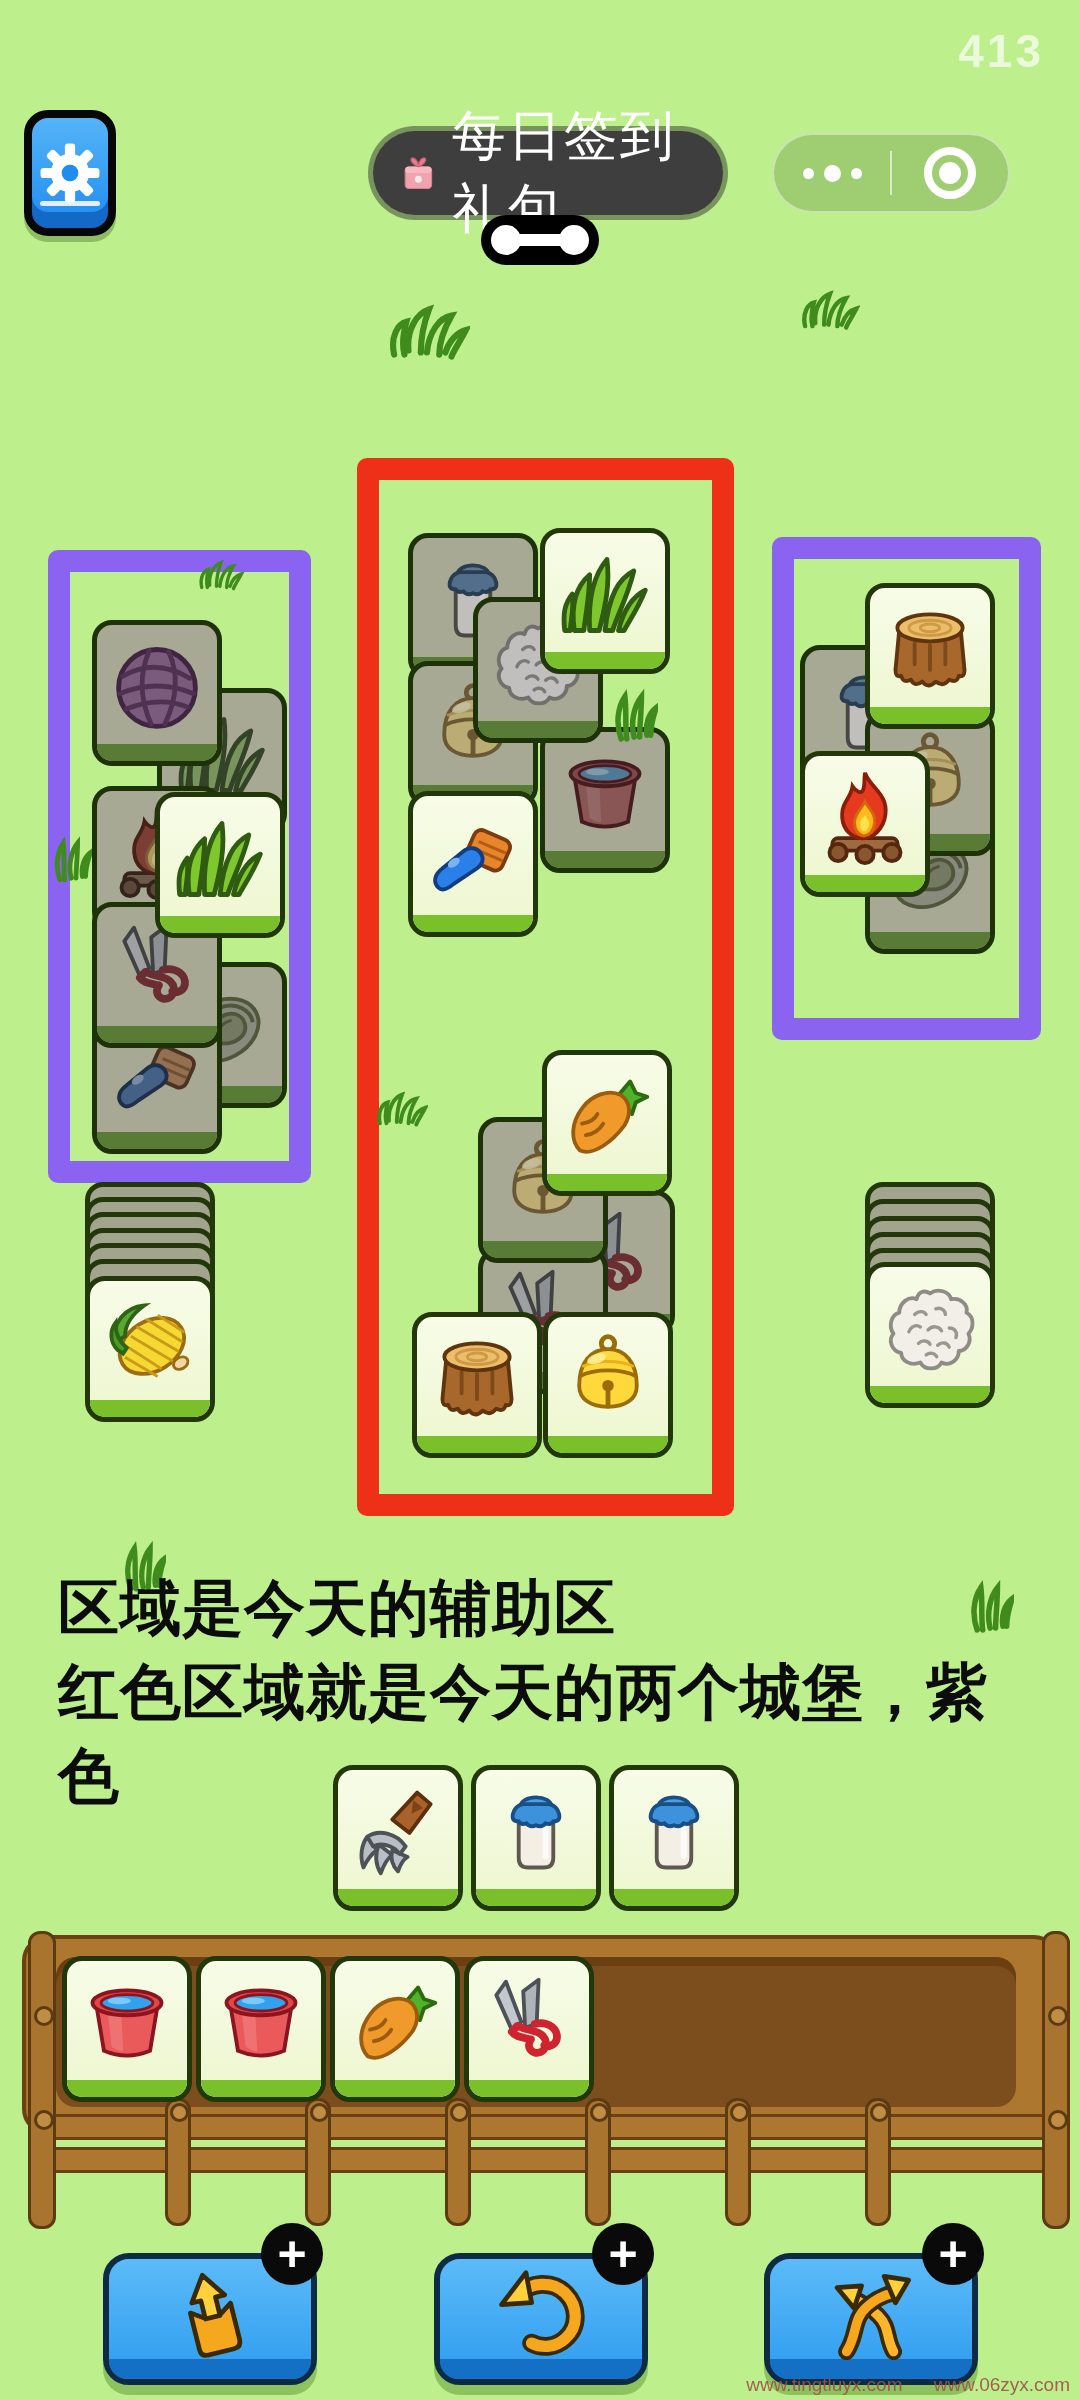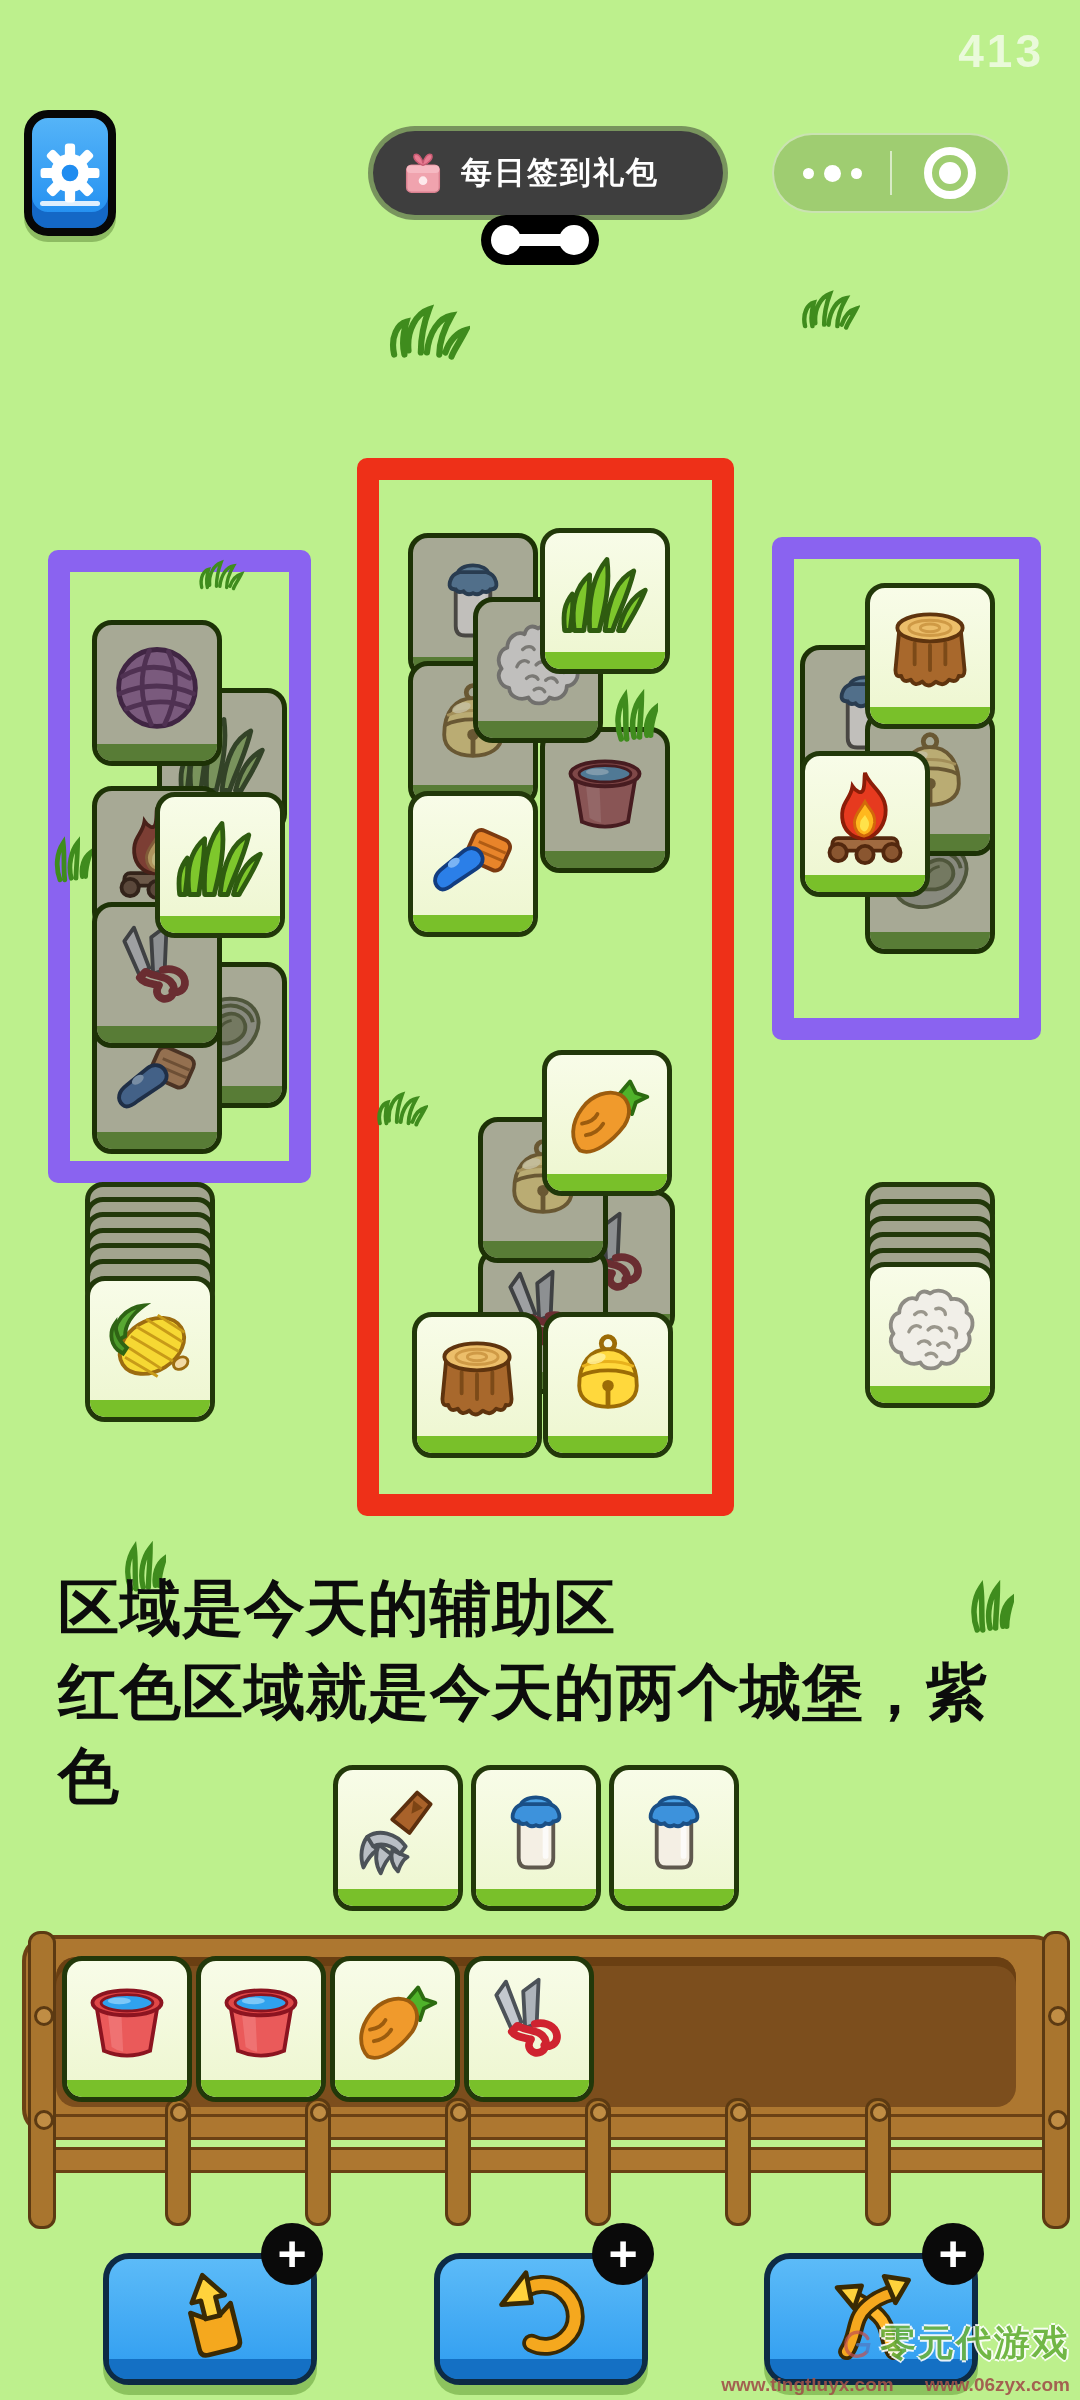--- a/index.html
+++ b/index.html
@@ -14,21 +14,21 @@
   #settings{position:absolute;left:24px;top:110px;width:92px;height:126px;
     background:linear-gradient(180deg,#55b4f8,#1e8cf0);
     border:8px solid #070707;border-radius:24px;box-sizing:border-box;
     box-shadow:inset 0 -16px 0 #1468c6, 0 6px 0 rgba(70,110,35,.4);
     display:flex;align-items:center;justify-content:center;z-index:6}
   #settings .gline{position:absolute;left:8px;right:8px;bottom:22px;height:5px;
     background:rgba(255,255,255,.85);border-radius:3px}
   #signin{position:absolute;left:373px;top:131px;width:350px;height:84px;
     background:#3e3e3e;border-radius:42px;display:flex;align-items:center;
     box-shadow:0 0 0 5px rgba(35,35,35,.45);z-index:6}
-  #signin .glabel{color:#fff;font-size:31px;letter-spacing:2px;margin-left:14px;font-weight:700}
+  #signin .glabel{color:#fff;font-size:54px;letter-spacing:2px;margin-left:14px;font-weight:400}
   #capsule{position:absolute;left:772px;top:133px;width:238px;height:80px;border-radius:40px;
     background:rgba(130,170,85,.5);border:2px solid rgba(255,255,255,.45);
     display:flex;align-items:center;z-index:6;box-sizing:border-box}
   .cap-half{flex:1;display:flex;align-items:center;justify-content:center}
   .cap-div{width:2px;height:44px;background:rgba(255,255,255,.6)}
   .dot{width:11px;height:11px;background:#fff;border-radius:50%;margin:0 5px}
   .dot.mid{width:17px;height:17px}
   .target{width:36px;height:36px;border:8px solid #fff;border-radius:50%;position:relative}
   .target::after{content:"";position:absolute;inset:7px;background:#fff;border-radius:50%}
   #handle{position:absolute;left:481px;top:215px;width:118px;height:50px;background:#000;
@@ -81,21 +81,21 @@
     border-radius:0 0 18px 18px}
   .bicon{width:94px;height:94px;position:relative;z-index:1;margin-bottom:10px}
   .badge{position:absolute;top:-36px;right:-12px;width:62px;height:62px;background:#0a0a0a;
     border-radius:50%;color:#fff;font-size:50px;font-weight:700;display:flex;align-items:center;
     justify-content:center;line-height:1;z-index:2}
   
   #watermark{position:absolute;right:10px;bottom:4px;text-align:right;z-index:8;opacity:.9}
   .wm-row{display:flex;align-items:center;justify-content:flex-end;gap:6px}
   .wm-brand{font-size:36px;font-weight:700;color:#69b13e;letter-spacing:2px;
     text-shadow:2px 0 #fff,-2px 0 #fff,0 2px #fff,0 -2px #fff}
-  .wm-urls{font-size:19px;font-weight:700;color:#a0524a;margin-top:6px}
+  .wm-urls{font-size:19px;font-weight:400;color:#a0524a;margin-top:6px}
   .wm-urls span{margin-left:26px}
 </style>
 </head>
 <body>
 
 <svg width="0" height="0" style="position:absolute" aria-hidden="true">
   <defs>
     <symbol id="i-grass" viewBox="0 0 100 100">
       <path d="M18 88 C14 60 20 42 34 30 C34 52 30 70 28 88 Z M34 88 C32 50 40 28 52 14 C56 44 48 70 44 88 Z M50 88 C54 52 64 34 80 26 C74 52 62 74 58 88 Z M64 88 C70 64 80 52 92 46 C84 66 74 80 70 88 Z M8 88 C6 70 8 60 16 50 C18 66 14 78 14 88 Z" fill="#7ec72c" stroke="#2f5c10" stroke-width="5" stroke-linejoin="round"></path>
     </symbol>
@@ -510,23 +510,17 @@
     </div>
     <div class="pbtn" style="left: 764px;">
       <svg class="bicon">
         <use href="#i-shuffle"></use>
       </svg>
       <div class="badge">+</div>
     </div>
   </div>
 
 <div id="watermark">
-  <div class="wm-row">
-    <svg width="34" height="34">
-        <use href="#i-logo-g"></use>
-      </svg>
-    <span class="wm-brand">零元代游戏</span>
-  </div>
   <div class="wm-urls">
     <span>www.tingtluyx.com</span>
     <span>www.06zyx.com</span>
   </div>
 </div>
 
 </body></html>

